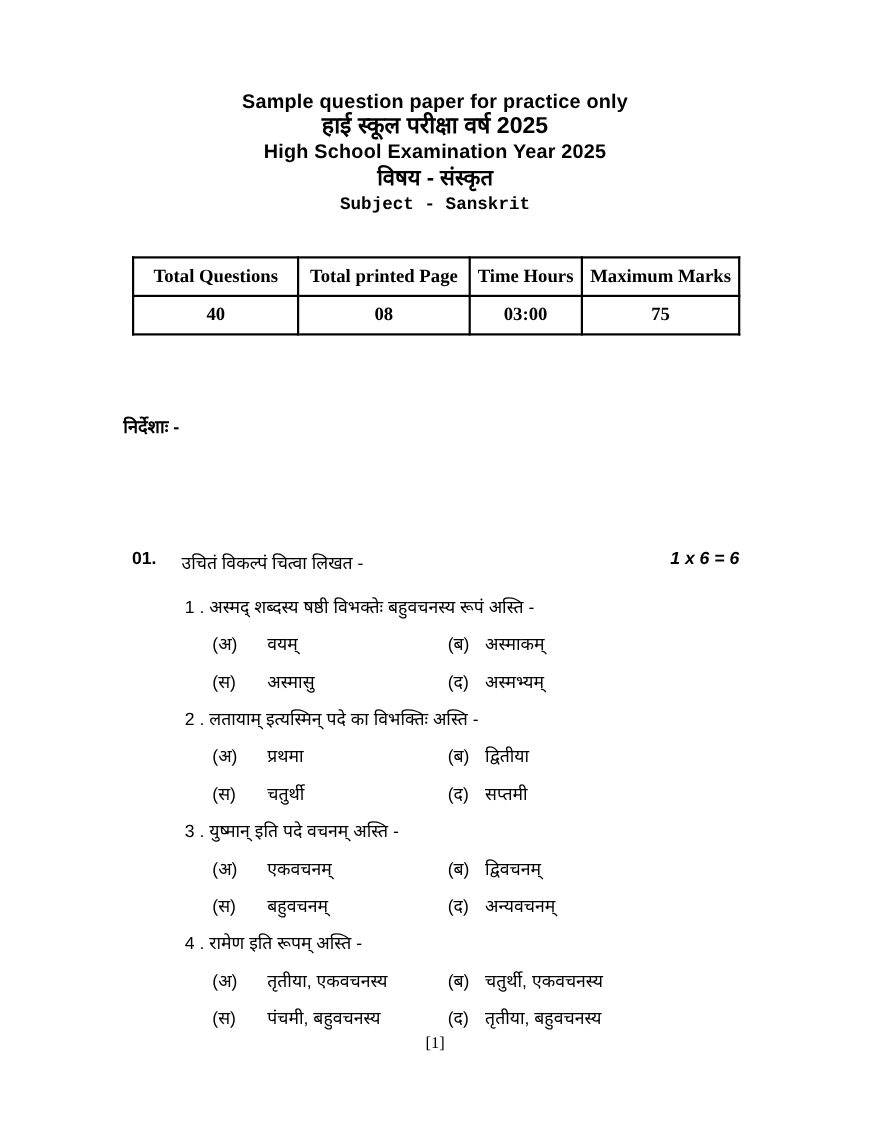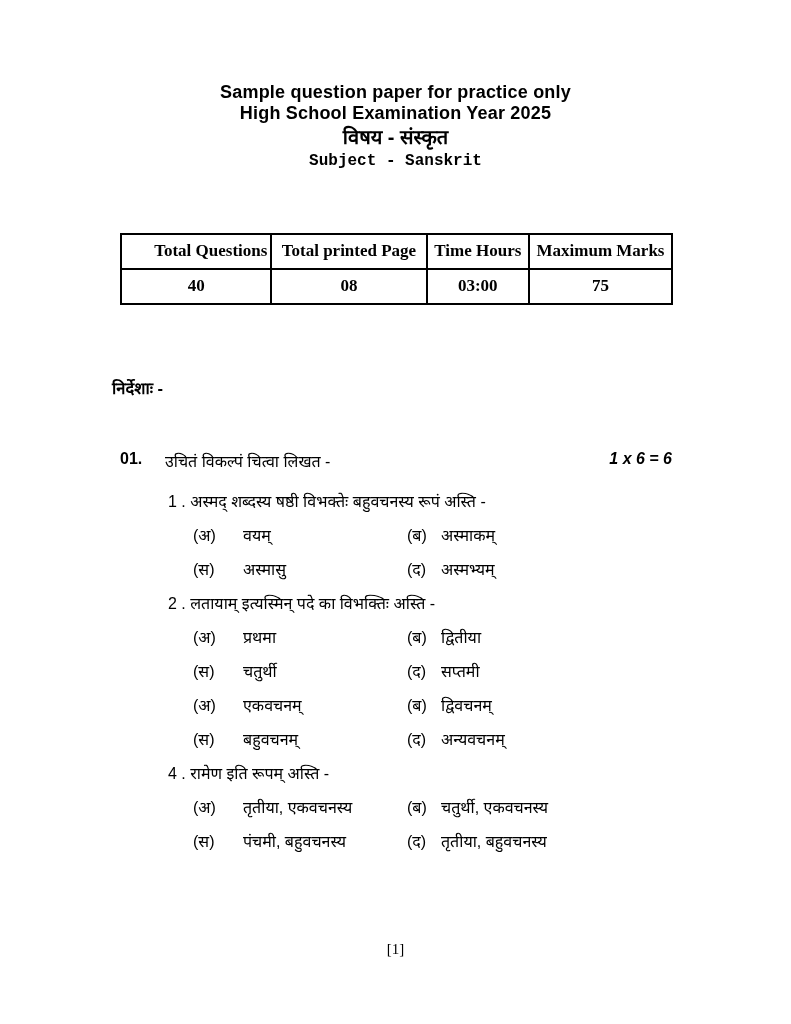--- a/index.html
+++ b/index.html
@@ -27,30 +27,30 @@
   .info-table {
     position:absolute; top:233px; left:120px; width:553px;
     border-collapse:collapse;
     font-family:"Liberation Serif", serif;
     font-weight:bold; font-size:17px; text-align:center;
   }
   .info-table td {
     border:2px solid #000;
     padding:6px 3px 7px 3px;
   }
-  .c0 { width:154px;text-align:right; } .c1 { width:160px; } .c2 { width:105px; } .c3 { width:146px; }
+  .c0 { width:154px; } .c1 { width:160px; } .c2 { width:105px; } .c3 { width:146px; }
 
   
   .instructions { position:absolute; top:376px; left:112px; width:560px; font-size:16px; }
   .instr-label { position:absolute; left:0; top:0; font-weight:bold; font-size:16.5px; }
   .instr-items { margin-left:64px; }
   .instr-items div { height:32.5px; }
 
   
-  .question { position:absolute; top:450px; left:120px; width:560px; font-size:16px; }
+  .question { position:absolute; top:500px; left:120px; width:560px; font-size:16px; }
   .q-header { height:40px; display:flex; }
   .q-num { font-weight:bold; width:45px; }
   .q-text { flex:1; }
   .q-marks { font-weight:bold; margin-right:8px; white-space:nowrap;font-style:italic; }
   .stem { height:34px; padding-left:48px; }
   .opt-row { height:34px; padding-left:73px; display:grid; grid-template-columns:50px 164px 34px auto; }
   .opt-label {}
   .opt-text {}
 
   
@@ -60,20 +60,21 @@
     font-family:"Liberation Serif", serif;
   }
 </style>
 </head>
 <body>
 
 <div class="page">
 
   <div class="header">
     <div class="h-en-1">Sample question paper for practice only</div>
+    <div class="h-hi-2">हाई स्कूल परीक्षा वर्ष 2025</div>
     <div class="h-en-2">High School Examination Year 2025</div>
     <div class="h-hi-3">विषय  -  संस्कृत</div>
     <div class="h-en-3">Subject - Sanskrit</div>
   </div>
 
   <table class="info-table">
     <tbody>
       <tr>
         <td class="c0">Total Questions</td>
         <td class="c1">Total printed Page</td>
@@ -121,20 +122,21 @@
       <span class="opt-label">(ब)</span>
       <span class="opt-text">द्वितीया</span>
     </div>
     <div class="opt-row">
       <span class="opt-label">(स)</span>
       <span class="opt-text">चतुर्थी</span>
       <span class="opt-label">(द)</span>
       <span class="opt-text">सप्तमी</span>
     </div>
 
+    <div class="stem">3 . युष्मान्  इति  पदे  वचनम्  अस्ति  -</div>
     <div class="opt-row">
       <span class="opt-label">(अ)</span>
       <span class="opt-text">एकवचनम्</span>
       <span class="opt-label">(ब)</span>
       <span class="opt-text">द्विवचनम्</span>
     </div>
     <div class="opt-row">
       <span class="opt-label">(स)</span>
       <span class="opt-text">बहुवचनम्</span>
       <span class="opt-label">(द)</span>

